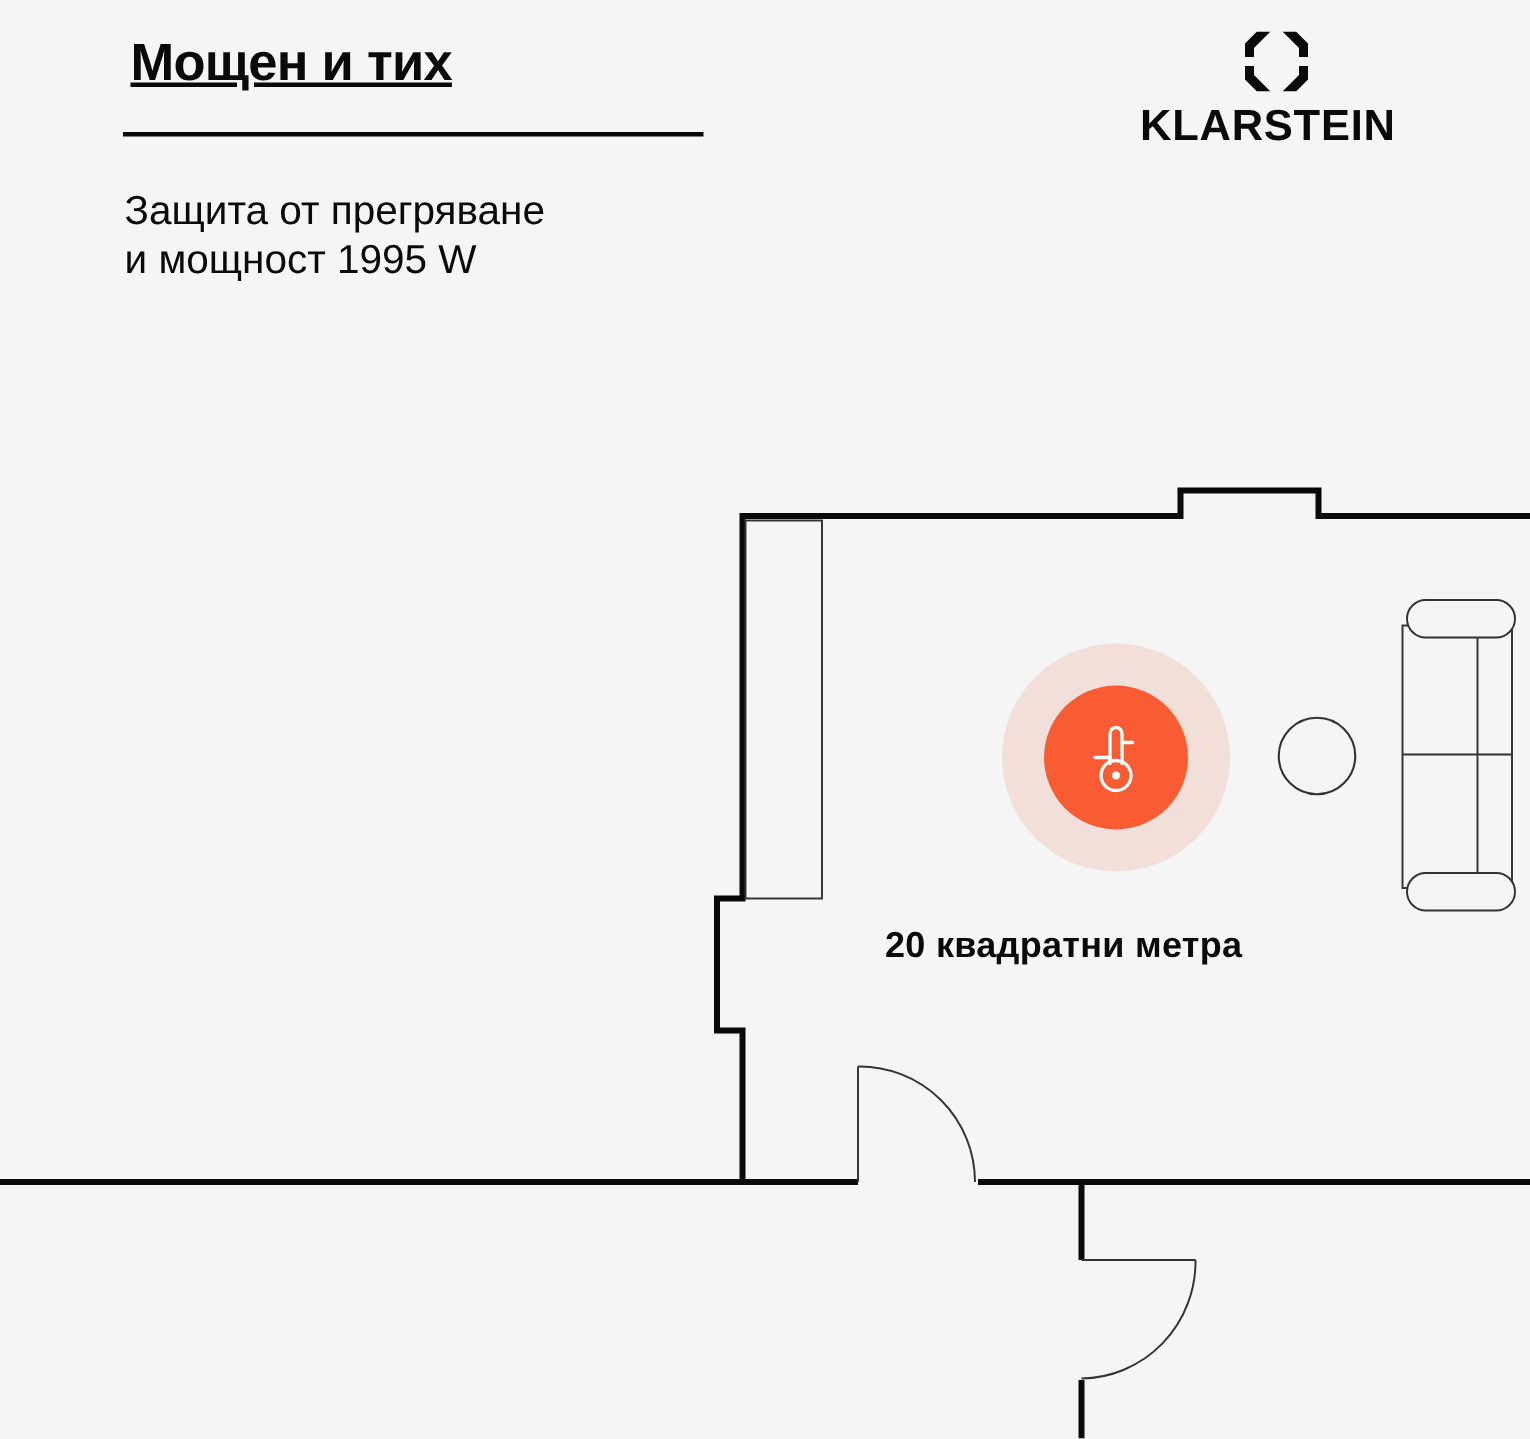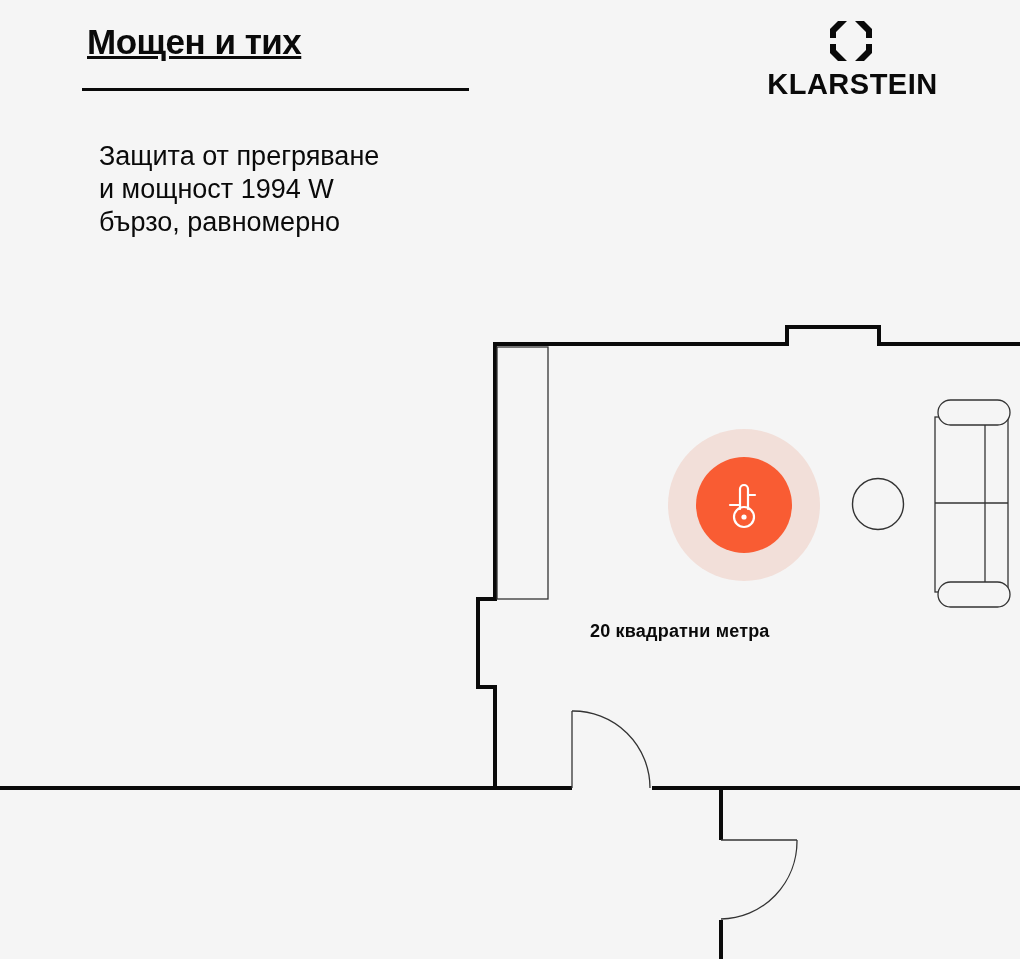--- a/index.html
+++ b/index.html
@@ -33,21 +33,21 @@
       width: 387px;
       height: 3px;
       background: #0a0a0a;
     }
     .body-text {
       position: absolute;
       left: 83px;
       top: 124px;
       font-size: 27px;
       line-height: 33px;
-      margin: 16px;
+      margin: 0;
       font-weight: 400;
     }
     .body-text span {
       display: block;
       white-space: nowrap;
     }
     .body-text sup {
       font-size: 15px;
       vertical-align: 12px;
       line-height: 0;
@@ -64,38 +64,38 @@
       left: 70px;
       top: 3px;
       width: 42px;
       height: 40px;
     }
     .logo-text {
       position: absolute;
       left: 0;
       top: 50px;
       width: 185px;
-      text-align: center;
+      text-align: left;
       font-size: 29px;
       font-weight: 700;
       letter-spacing: 0.5px;
       line-height: 32px;
     }
     .plan {
       position: absolute;
       left: 0;
       top: 0;
       width: 1020px;
       height: 959px;
     }
     .room-label {
       position: absolute;
       left: 590px;
       top: 614px;
-      font-size: 18px;
+      font-size: 24px;
       font-weight: 700;
       line-height: 34px;
       white-space: nowrap;
       letter-spacing: 0.2px;
     }
   </style>
 </head>
 <body>
 
 <svg class="plan" viewBox="0 0 1020 959" xmlns="http://www.w3.org/2000/svg">
@@ -146,22 +146,21 @@
     <rect x="938" y="400" width="72" height="25" rx="12.5" ry="12.5" fill="#f5f5f5"></rect>
     <rect x="938" y="582" width="72" height="25" rx="12.5" ry="12.5" fill="#f5f5f5"></rect>
   </g>
 </svg>
 
 <h1 class="title">Мощен и тих</h1>
 <div class="title-rule"></div>
 
 <p class="body-text">
   <span>Защита от прегряване</span>
-  <span>и мощност 1994 W</span>
-  <span>бързо, равномерно</span>
+  <span>и мощност 1995 W</span>
 </p>
 
 <div class="logo">
   <svg class="logo-icon" viewBox="0 0 42 40" xmlns="http://www.w3.org/2000/svg">
 
     <polygon fill="#0a0a0a" points="8,0 17,0 6,11 6,17 0,17 0,8"></polygon>
     <polygon fill="#0a0a0a" points="25,0 34,0 42,8 42,17 36,17 36,11"></polygon>
     <polygon fill="#0a0a0a" points="0,23 6,23 6,29 17,40 8,40 0,32"></polygon>
     <polygon fill="#0a0a0a" points="36,23 42,23 42,32 34,40 25,40 36,29"></polygon>
   </svg>

